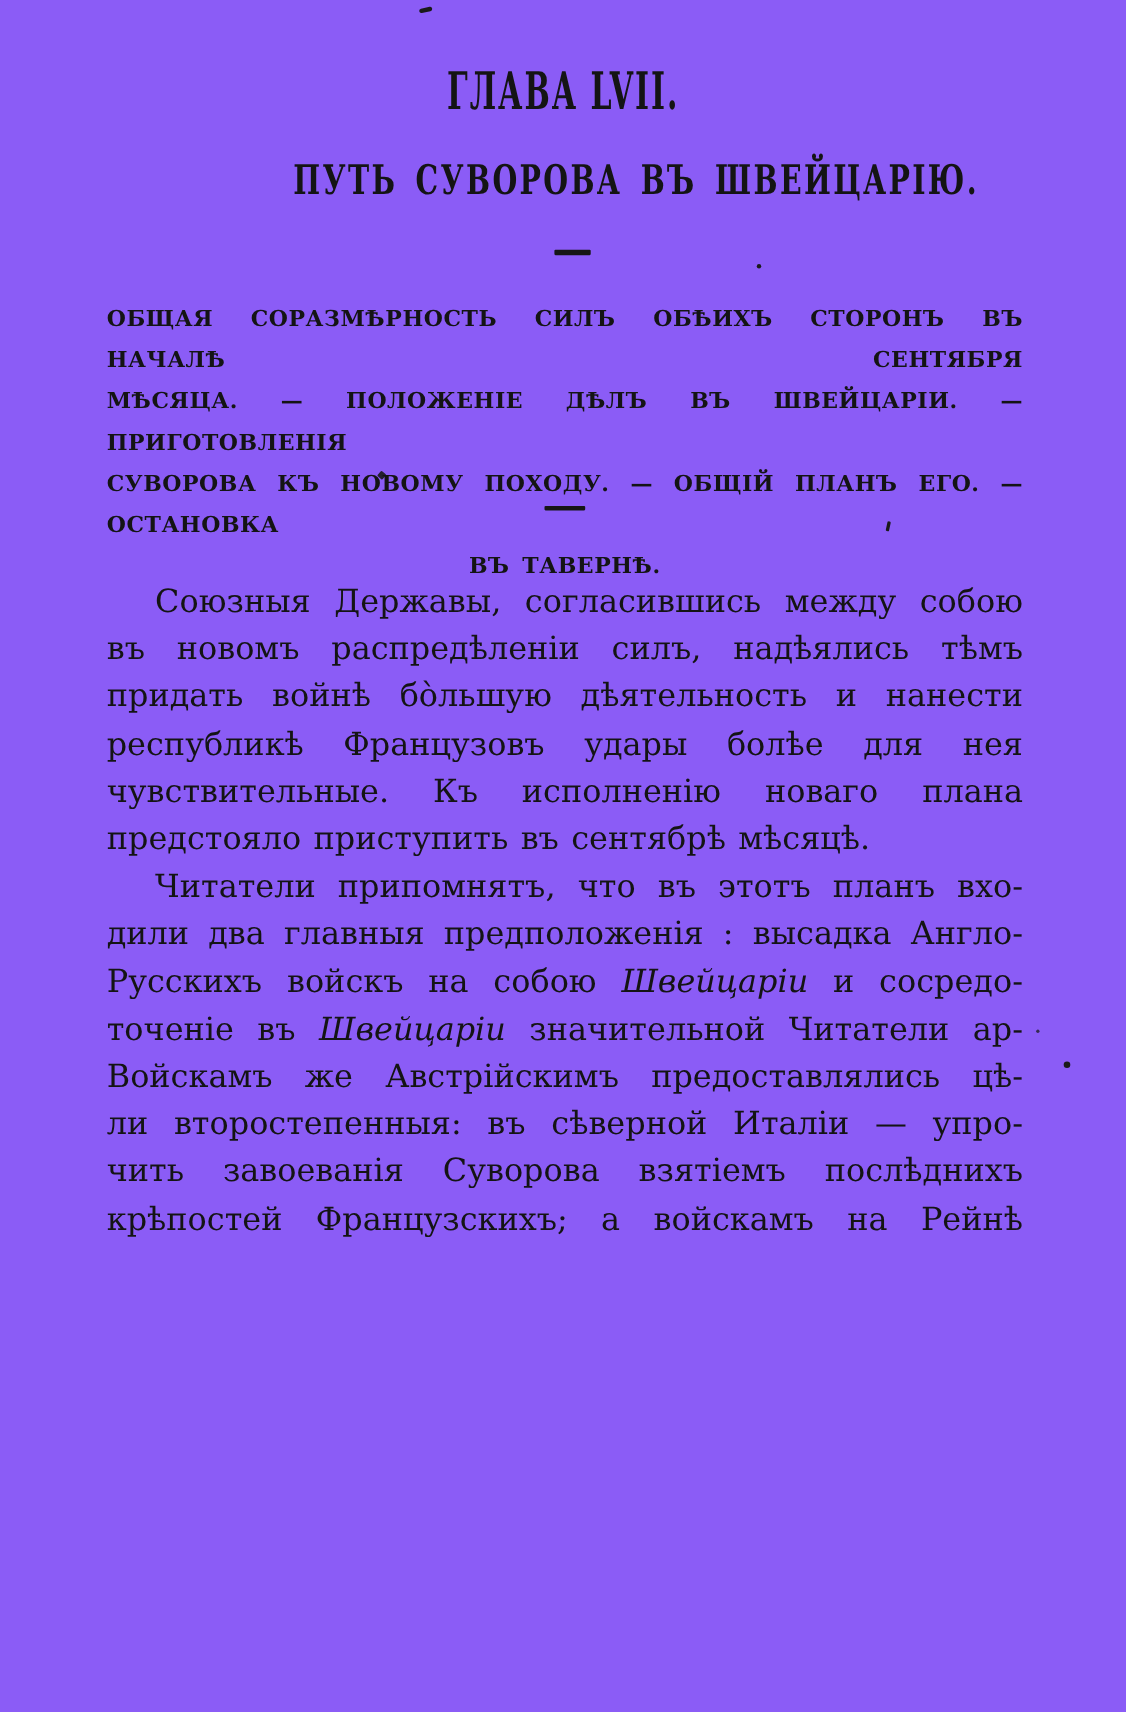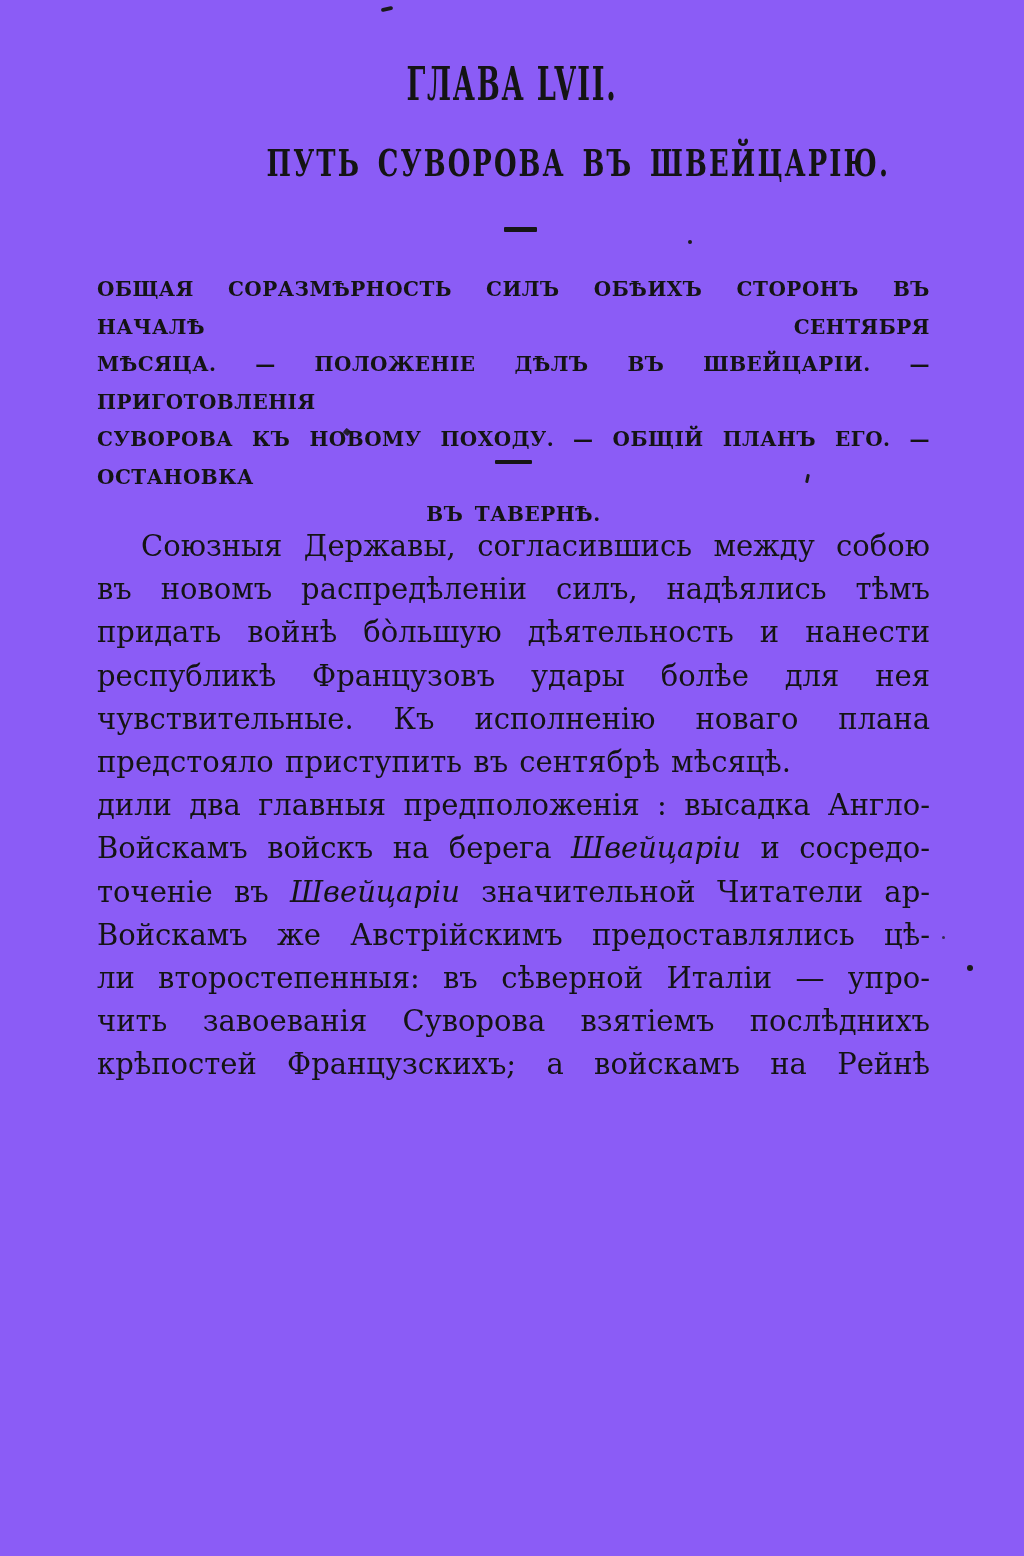--- a/index.html
+++ b/index.html
@@ -130,22 +130,23 @@
 
   <div class="bodytext">
 
     <div class="bline indent">Союзныя Державы, согласившись между собою</div>
     <div class="bline">въ новомъ распредѣленіи силъ, надѣялись тѣмъ</div>
     <div class="bline">придать войнѣ бо̀льшую дѣятельность и нанести</div>
     <div class="bline">республикѣ Французовъ удары болѣе для нея</div>
     <div class="bline">чувствительные. Къ исполненію новаго плана</div>
     <div class="bline flush">предстояло приступить въ сентябрѣ мѣсяцѣ.</div>
 
+    <div class="bline indent">Читатели припомнятъ, что въ этотъ планъ вхо-</div>
     <div class="bline">дили два главныя предположенія : высадка Англо-</div>
-    <div class="bline"><span>Войскамъ войскъ на берега </span><span class="it">Швейцаріи</span><span> и сосредо-</span></div>
+    <div class="bline"><span>Русскихъ войскъ на собою </span><span class="it">Швейцаріи</span><span> и сосредо-</span></div>
     <div class="bline"><span>точеніе въ </span><span class="it">Швейцаріи</span><span> значительной Читатели ар-</span></div>
     <div class="bline">Войскамъ же Австрійскимъ предоставлялись цѣ-</div>
     <div class="bline">ли второстепенныя: въ сѣверной Италіи — упро-</div>
     <div class="bline">чить завоеванія Суворова взятіемъ послѣднихъ</div>
     <div class="bline">крѣпостей Французскихъ; а войскамъ на Рейнѣ</div>
   </div>
 
 </div>
 
 </body></html>

